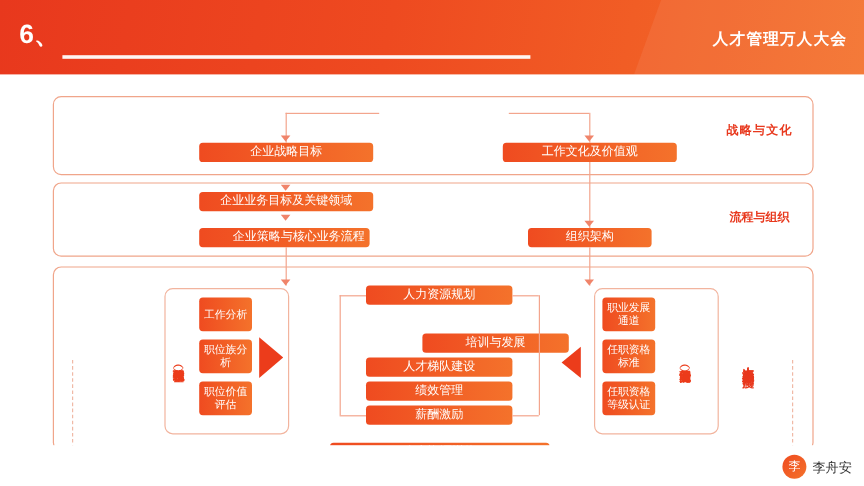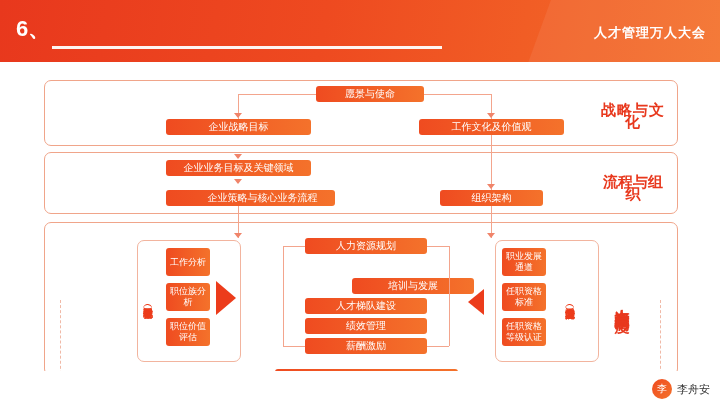--- a/index.html
+++ b/index.html
@@ -33,21 +33,21 @@
   }
   .hdr-right{
     position:absolute;right:14px;top:24px;color:#fff;font-size:13px;font-weight:bold;letter-spacing:1px;
   }
 
   
   .panel{
     position:absolute;border:1px solid #f0a58a;border-radius:7px;background:#fff;
   }
   .panel-label{
-    position:absolute;color:#e8381d;font-size:15px;font-weight:bold;line-height:12px;
+    position:absolute;color:#e8381d;font-size:10px;font-weight:bold;line-height:12px;
     text-align:center;
   }
   .panel-label.vert{
     writing-mode:vertical-rl;text-orientation:upright;letter-spacing:1px;
   }
 
   
   .box{
     position:absolute;background:#ec3c1b;color:#fff;border-radius:3px;
     font-size:10px;display:flex;align-items:center;justify-content:center;
@@ -110,36 +110,35 @@
 
   <div class="header">
     <div class="hdr-num">6、</div>
     <div class="hdr-underline"></div>
     <div class="hdr-right">人才管理万人大会</div>
   </div>
 
   <div class="panel" style="left:44px;top:80px;width:632px;height:64px;"></div>
   <div class="panel-label vert" style="left:598px;top:104px;width:70px;writing-mode:horizontal-tb;text-orientation:mixed;">战略与文化</div>
 
-  <div class="box grad" style="left:316px;top:86px;width:108px;height:16px;">愿景与使命</div>
   <div class="box grad" style="left:166px;top:119px;width:145px;height:16px;">企业战略目标</div>
   <div class="box grad" style="left:419px;top:119px;width:145px;height:16px;">工作文化及价值观</div>
 
   <div class="ln lnv" style="left:238px;top:94px;height:25px;"></div>
   <div class="ln lnh" style="left:238px;top:94px;width:78px;"></div>
   <div class="tri-down" style="left:234px;top:113px;"></div>
   <div class="ln lnv" style="left:491px;top:94px;height:25px;"></div>
   <div class="ln lnh" style="left:424px;top:94px;width:67px;"></div>
   <div class="tri-down" style="left:487px;top:113px;"></div>
 
   <div class="panel" style="left:44px;top:152px;width:632px;height:60px;"></div>
   <div class="panel-label" style="left:598px;top:176px;width:70px;">流程与组织</div>
 
   <div class="box grad" style="left:166px;top:160px;width:145px;height:16px;">企业业务目标及关键领域</div>
-  <div class="box grad" style="left:166px;top:190px;width:169px;height:16px;padding-left:24px;">企业策略与核心业务流程</div>
+  <div class="box grad" style="left:166px;top:190px;width:142px;height:16px;padding-left:24px;">企业策略与核心业务流程</div>
   <div class="box grad" style="left:440px;top:190px;width:103px;height:16px;">组织架构</div>
 
   <div class="tri-down" style="left:234px;top:154px;"></div>
   <div class="tri-down" style="left:234px;top:179px;"></div>
   <div class="ln lnv" style="left:491px;top:135px;height:55px;"></div>
   <div class="tri-down" style="left:487px;top:184px;"></div>
 
   <div class="panel" style="left:44px;top:222px;width:632px;height:152px;"></div>
   <div class="panel-label vert" style="left:616px;top:246px;height:110px;">人力资源政策与制度</div>
 

